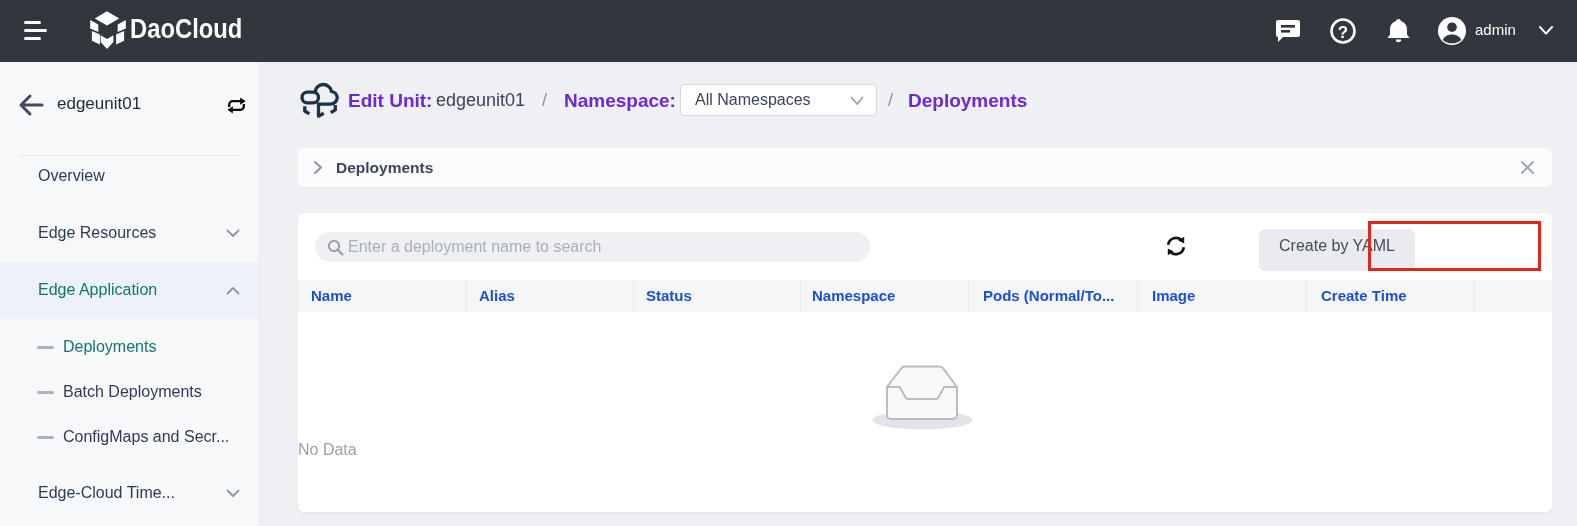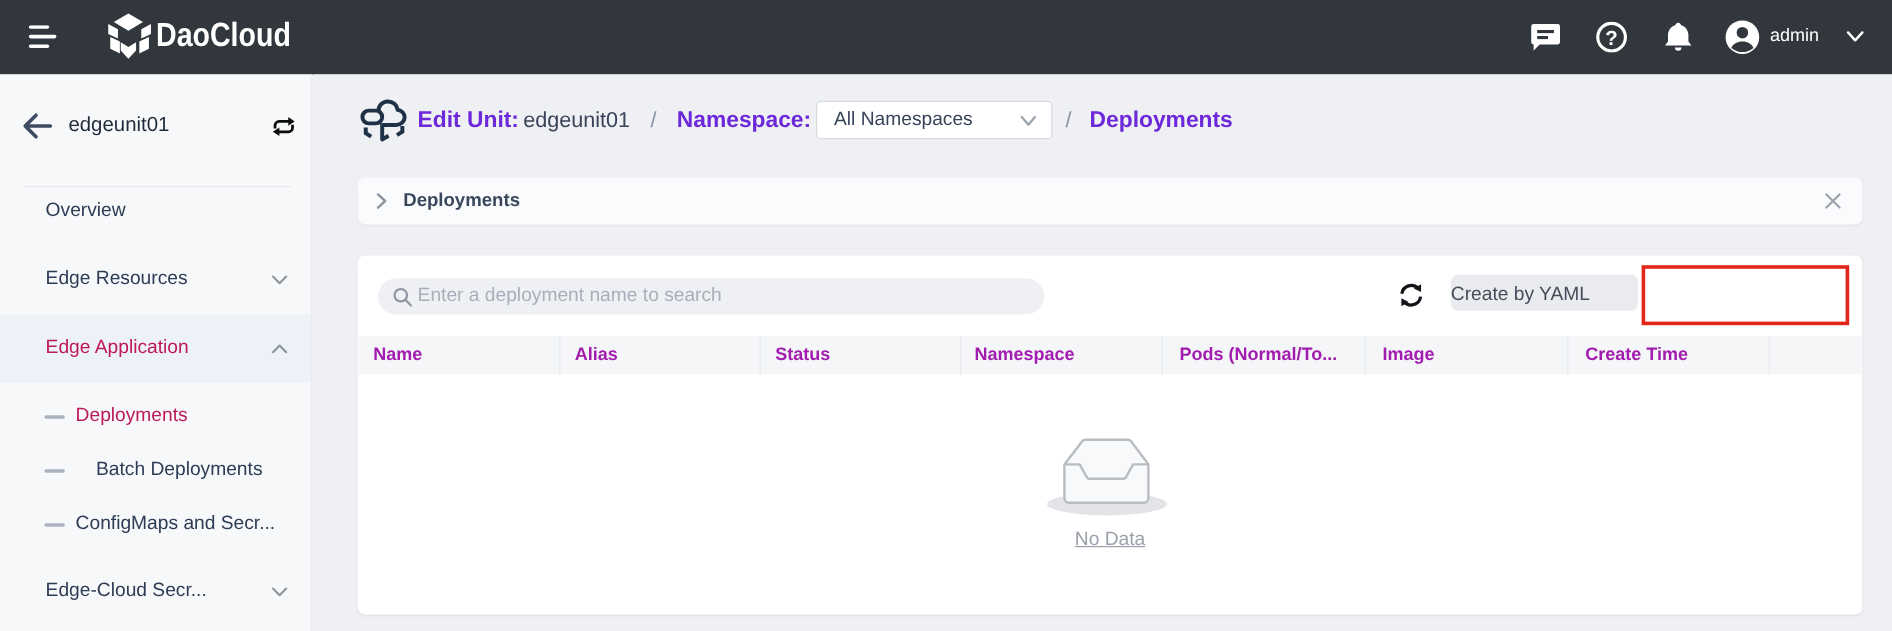--- a/index.html
+++ b/index.html
@@ -12,39 +12,39 @@
 #logo-text { position:absolute; left:130px; top:13px; color:#fff; font-size:28px; font-weight:bold; transform:scaleX(0.85); transform-origin:left center; }
 #admin-text { position:absolute; left:1475px; top:21px; color:#fff; font-size:15px; }
 
 
 #sidebar { position:absolute; left:0; top:62px; width:260px; height:464px; background:#f7f8fa; border-right:1px solid #e9ebee; }
 #side-title { position:absolute; left:57px; top:32px; font-size:17px; color:#1f2b3a; }
 #side-divider { position:absolute; left:20px; top:93px; width:222px; height:1px; background:#e6e8ec; }
 .menu-item { position:absolute; left:38px; font-size:16px; color:#2d3c55; }
 .sub-dash { position:absolute; left:37px; width:17px; height:2.5px; border-radius:2px; background:#aab2bf; }
 #edgeapp-bg { position:absolute; left:0; top:200px; width:259px; height:57px; background:#edf1f8; }
-.blue { color:#be185d; }
+.blue { color:#0f766e; }
 
 
 #main { position:absolute; left:261px; top:62px; width:1316px; height:464px; background:#eef0f3; }
 .hdr-bold { font-weight:bold; color:#6d28d9; font-size:19px; }
 .hdr-reg { color:#39445a; font-size:18px; }
 .hdr-slash { color:#8a93a2; font-size:18px; }
 #ns-select { position:absolute; left:680px; top:84px; width:197px; height:32px; background:#fff; border:1px solid #d6dade; border-radius:4px; }
 #tabbar { position:absolute; left:298px; top:148px; width:1254px; height:39px; background:#fafbfc; border-radius:6px; box-shadow:0 1px 2px rgba(0,0,0,0.04); }
 #card { position:absolute; left:298px; top:213px; width:1254px; height:299px; background:#fff; border-radius:6px; box-shadow:0 1px 3px rgba(0,0,0,0.05); }
 #search { position:absolute; left:17px; top:19px; width:555px; height:30px; border-radius:15px; background:#eef0f4; }
 #search-ph { position:absolute; left:33px; top:5.5px; font-size:16px; color:#a9afba; }
-#btn-yaml { position:absolute; left:911px; top:16px; width:156px; height:30px; border-radius:6px; background:#e9ebef; color:#454d5a; font-size:16px; text-align:left; line-height:34px; }
+#btn-yaml { position:absolute; left:961px; top:16px; width:156px; height:42px; border-radius:6px; background:#e9ebef; color:#454d5a; font-size:16px; text-align:center; line-height:34px; }
 #red-box { position:absolute; left:1070px; top:8px; width:173px; height:50px; border:3px solid #e3261a; }
 #btn-image { position:absolute; left:1080px; top:16px; width:156px; height:34px; border-radius:6px; background:#2264e0; color:#fff; font-size:16px; text-align:center; line-height:34px; }
 #thead { position:absolute; left:0; top:67px; width:1254px; height:32px; background:#f5f6f8; }
-.th { position:absolute; top:0; height:32px; line-height:32px; font-size:15px; font-weight:bold; color:#a21caf; }
+.th { position:absolute; top:0; height:32px; line-height:32px; font-size:15px; font-weight:bold; color:#1d4ed8; }
 .th-line { position:absolute; top:0; width:1px; height:32px; background:#e7e9ed; }
-#nodata-text { position:absolute; left:0; top:228px; width:1254px; text-align:center; font-size:16px; color:#9aa1ab;text-decoration:underline; }
+#nodata-text { position:absolute; left:0; top:228px; width:1254px; text-align:left; font-size:16px; color:#9aa1ab; }
 </style>
 </head>
 <body>
 <div id="topbar">
   <svg class="abs" style="left:24px;top:21px" width="24" height="20" viewBox="0 0 24 20">
     <rect x="0" y="0" width="17" height="3" rx="1.5" fill="#fff"></rect>
     <rect x="0" y="8" width="23" height="3" rx="1.5" fill="#fff"></rect>
     <rect x="0" y="16" width="17" height="3" rx="1.5" fill="#fff"></rect>
   </svg>
   <svg id="logo-cube" class="abs" style="left:88px;top:8px" width="40" height="42" viewBox="0 0 40 42">
@@ -100,24 +100,24 @@
       <path d="M1.5 1.5 L7 7 L12.5 1.5" fill="none" stroke="#8d95a1" stroke-width="1.8" stroke-linecap="round" stroke-linejoin="round"></path>
     </svg>
   <div id="edgeapp-bg"></div>
   <div class="menu-item blue" style="top:219px">Edge Application</div>
   <svg class="abs" style="left:226px;top:224px" width="14" height="9" viewBox="0 0 14 9">
       <path d="M1.5 7.5 L7 2 L12.5 7.5" fill="none" stroke="#8d95a1" stroke-width="1.8" stroke-linecap="round" stroke-linejoin="round"></path>
     </svg>
   <div class="sub-dash" style="top:284px"></div>
   <div class="menu-item blue" style="left:63px;top:276px">Deployments</div>
   <div class="sub-dash" style="top:329px"></div>
-  <div class="menu-item" style="left:80px;top:321px">Batch Deployments</div>
+  <div class="menu-item" style="left:63px;top:321px">Batch Deployments</div>
   <div class="sub-dash" style="top:374px"></div>
   <div class="menu-item" style="left:63px;top:366px">ConfigMaps and Secr...</div>
-  <div class="menu-item" style="top:422px">Edge-Cloud Secr...</div>
+  <div class="menu-item" style="top:422px">Edge-Cloud Time...</div>
   <svg class="abs" style="left:226px;top:427px" width="14" height="9" viewBox="0 0 14 9">
       <path d="M1.5 1.5 L7 7 L12.5 1.5" fill="none" stroke="#8d95a1" stroke-width="1.8" stroke-linecap="round" stroke-linejoin="round"></path>
     </svg>
 </div>
 
 <div id="main"></div>
 <svg id="unit-icon" class="abs" style="left:298px;top:79px" width="42" height="42" viewBox="0 0 42 42">
   <g fill="none" stroke="#1e3147" stroke-width="3.3">
     <rect x="4" y="13.2" width="16.5" height="10.6" rx="5.3"></rect>
     <path d="M17.5 13.8 c-0.6-4.6 3.2-8.3 7.7-8.3 4.2 0 7.7 3 8.2 6.9 3.3 0.6 5.8 3.2 5.8 6.3 0 3.5-3.1 6.4-7 6.4 l-11.7 0"></path>

